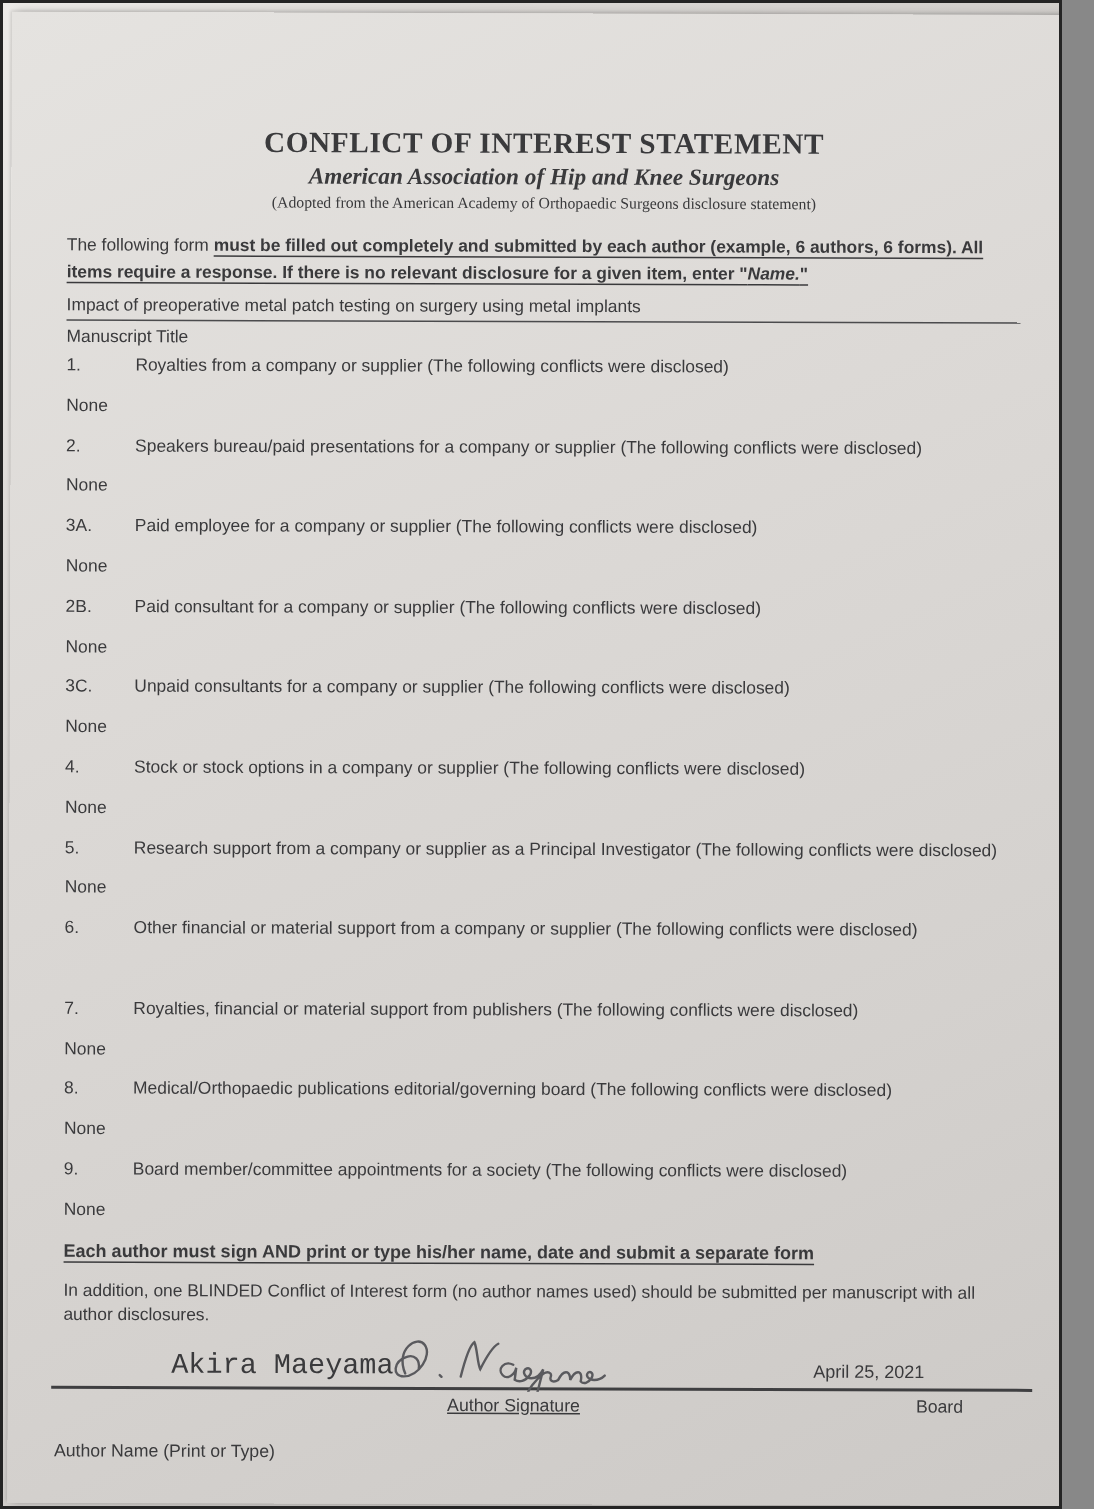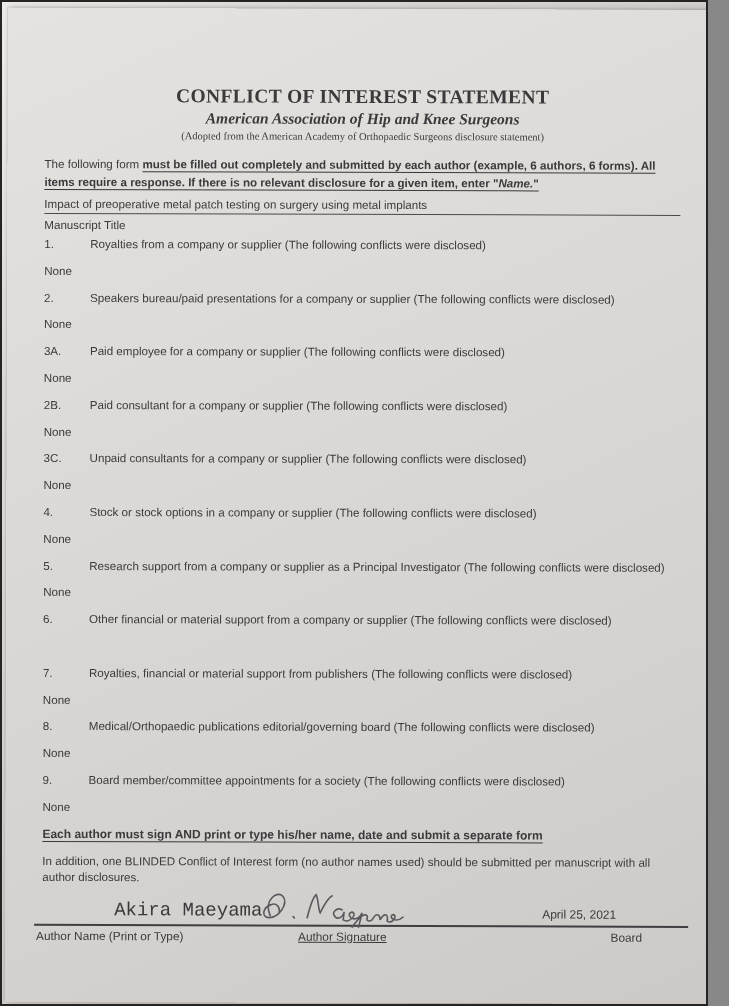--- a/index.html
+++ b/index.html
@@ -30,21 +30,21 @@
   .form-lines { margin-top:6px; }
   .fline { height:26.8px; display:flex; align-items:flex-start; line-height:13px; }
   .fnum { width:46px; flex:none; }
   .sign-instruction { font-size:12px; font-weight:bold; line-height:15px; }
   .blinded-note { margin-top:11px; line-height:16.5px; max-width:648px; }
   .sig-area { position:relative; margin:9px -10px 0 -8px; height:31px; border-bottom:2px solid #3f3f41; }
   .sig-name { position:absolute; left:48px; bottom:3px; font-family:Liberation Mono, monospace; font-size:19px;margin-left:32px; }
   .sig-date { position:absolute; left:508px; bottom:4px; font-size:12px; }
   .sig-svg { position:absolute; left:218px; bottom:-3px; }
   .sig-labels { position:relative; margin:0 -10px 0 -8px; height:16px; font-size:11.8px; padding-top:3px; }
-  .lbl-name { position:absolute; left:2px; }
+  .lbl-name { position:absolute; left:2px;margin-top:31px; }
   .lbl-sig { position:absolute; left:264px;text-decoration:underline; }
   .lbl-date { position:absolute; right:46px; }
 </style>
 </head>
 <body>
 
 <div class="photo">
   <div class="paper">
     <div class="content">
 

